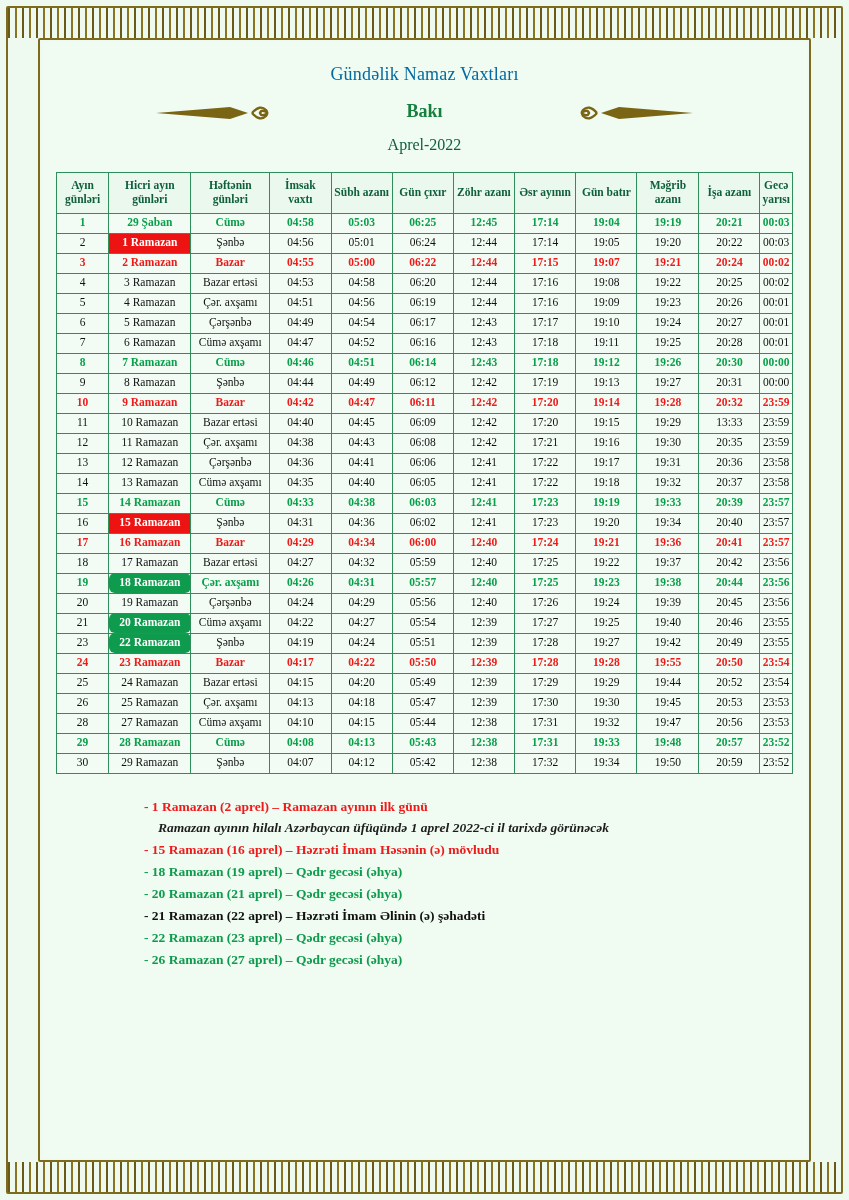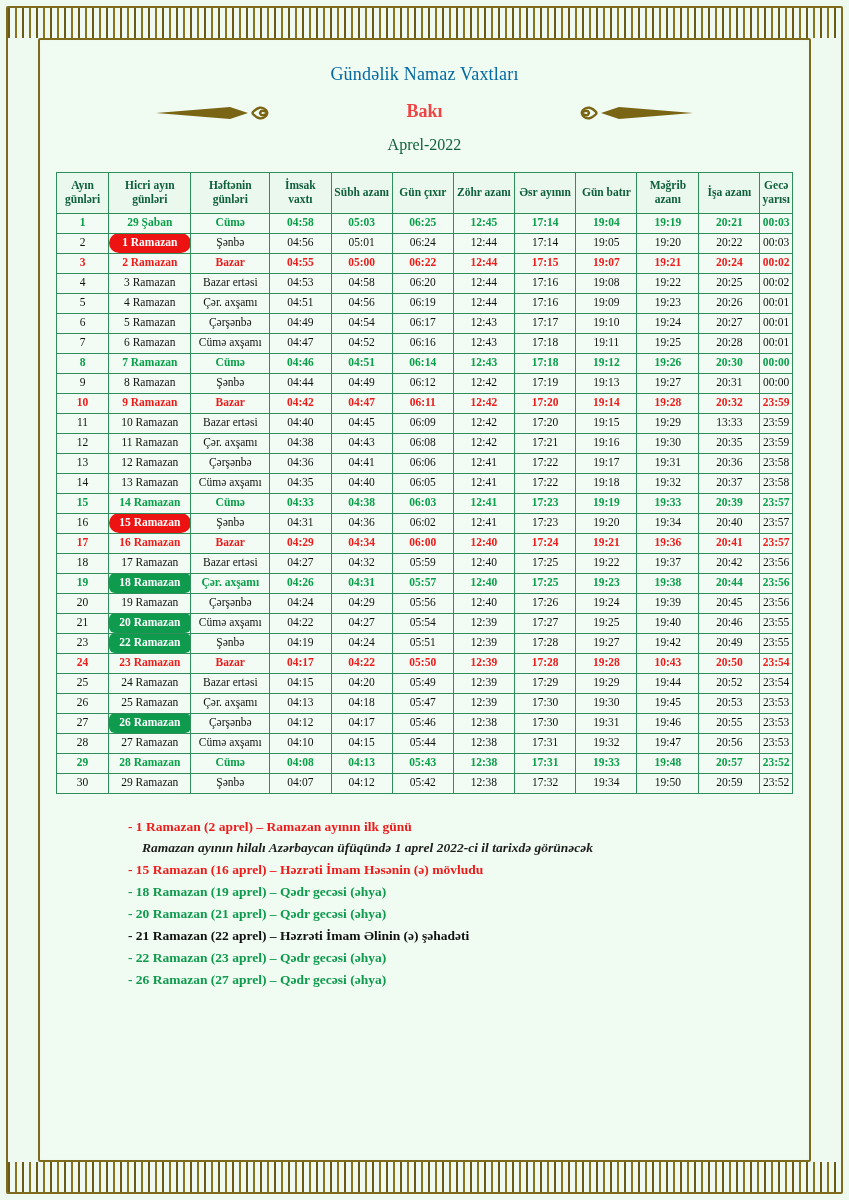--- a/index.html
+++ b/index.html
@@ -67,21 +67,21 @@
     position: relative;
   }
   .title-main {
     font-size: 18px;
     color: #0369a1;
     letter-spacing: .2px;
   }
   .title-city {
     font-size: 18px;
     font-weight: bold;
-    color: #ef4444;
+    color: #15803d;
     margin-top: 16px;
     text-align: center;
   }
   .title-month {
     font-size: 16px;
     color: #0f5f3a;
     margin-top: 14px;
   }
   .flourish {
     position: absolute;
@@ -120,33 +120,34 @@
   }
   td.d-day     { width: 7.2%; }
   td.d-hijri   { width: 11.5%; }
   td.d-week    { width: 11.0%; }
   td.t         { width: 8.6%; }
 
   
   .c-green  { color: #0aa04a; font-weight: bold; }
   .c-red    { color: #ee1b1b; font-weight: bold; }
   .c-black  { color: #111; }
-  .hl-red   { background: #ee1313; color: #ffffff; font-weight: bold; border-radius: 10px; }
+  .hl-red   { background: #ee1313; color: #ffffff; font-weight: bold; }
   .hl-green { background: #0f9b4d; color: #ffffff; font-weight: bold; border-radius: 6px; }
   .hl-black { background: #000000; color: #ffffff; font-weight: bold; }
 
   
   .notes {
     margin: 22px 0 0 0;
     padding-left: 86px;
     font-size: 13.5px;
     line-height: 1.62;
   }
   .note {
     font-weight: bold;
+    margin-left: 16px;
   }
   .note.red   { color: #ee1b1b; }
   .note.green { color: #0f9b4d; }
   .note.dark  { color: #111; }
   .note.sub {
     font-style: italic;
     font-weight: bold;
     color: #1d1d1d;
     padding-left: 14px;
   }
@@ -512,21 +513,21 @@
             <tr>
               <td class="d-day c-red">24</td>
               <td class="d-hijri c-red">23 Ramazan</td>
               <td class="d-week c-red">Bazar</td>
               <td class="t c-red">04:17</td>
               <td class="t c-red">04:22</td>
               <td class="t c-red">05:50</td>
               <td class="t c-red">12:39</td>
               <td class="t c-red">17:28</td>
               <td class="t c-red">19:28</td>
-              <td class="t c-red">10:43</td>
+              <td class="t c-red">19:55</td>
               <td class="t c-red">20:50</td>
               <td class="t c-red">23:54</td>
             </tr>
             <tr>
               <td class="d-day c-black">25</td>
               <td class="d-hijri c-black">24 Ramazan</td>
               <td class="d-week c-black">Bazar ertəsi</td>
               <td class="t c-black">04:15</td>
               <td class="t c-black">04:20</td>
               <td class="t c-black">05:49</td>
@@ -545,34 +546,20 @@
               <td class="t c-black">04:18</td>
               <td class="t c-black">05:47</td>
               <td class="t c-black">12:39</td>
               <td class="t c-black">17:30</td>
               <td class="t c-black">19:30</td>
               <td class="t c-black">19:45</td>
               <td class="t c-black">20:53</td>
               <td class="t c-black">23:53</td>
             </tr>
             <tr>
-              <td class="d-day c-black">27</td>
-              <td class="d-hijri hl-green">26 Ramazan</td>
-              <td class="d-week c-black">Çərşənbə</td>
-              <td class="t c-black">04:12</td>
-              <td class="t c-black">04:17</td>
-              <td class="t c-black">05:46</td>
-              <td class="t c-black">12:38</td>
-              <td class="t c-black">17:30</td>
-              <td class="t c-black">19:31</td>
-              <td class="t c-black">19:46</td>
-              <td class="t c-black">20:55</td>
-              <td class="t c-black">23:53</td>
-            </tr>
-            <tr>
               <td class="d-day c-black">28</td>
               <td class="d-hijri c-black">27 Ramazan</td>
               <td class="d-week c-black">Cümə axşamı</td>
               <td class="t c-black">04:10</td>
               <td class="t c-black">04:15</td>
               <td class="t c-black">05:44</td>
               <td class="t c-black">12:38</td>
               <td class="t c-black">17:31</td>
               <td class="t c-black">19:32</td>
               <td class="t c-black">19:47</td>

